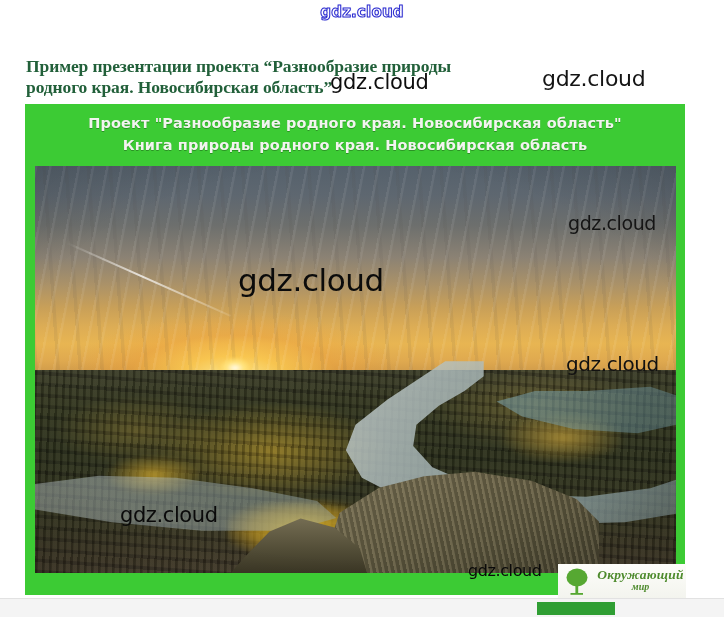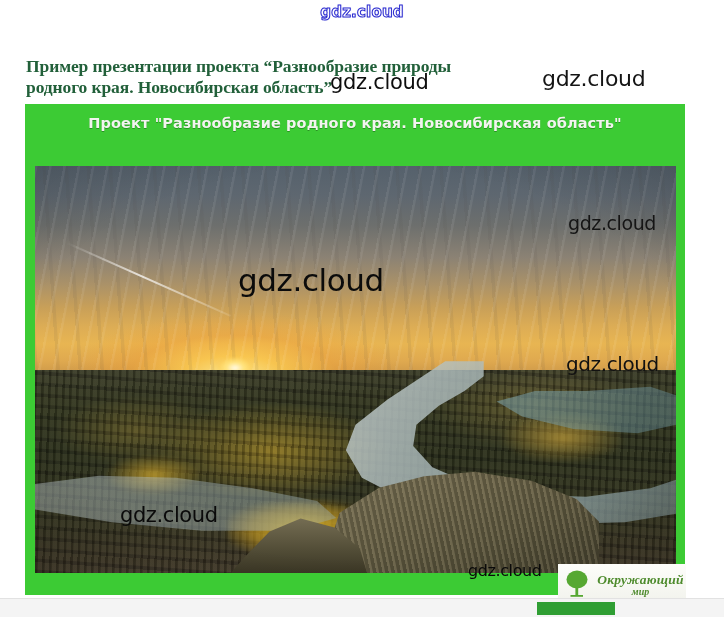--- a/index.html
+++ b/index.html
@@ -271,21 +271,21 @@
 
   
   .brand {
     position: absolute;
     left: 558px;
     top: 564px;
     width: 128px;
     height: 34px;
     background: linear-gradient(to bottom, #fdfdfa 0%, #f3f4ee 100%);
     display: flex;
-    align-items: flex-end;
+    align-items: center;
     padding-left: 4px;
     box-sizing: border-box;
   }
   .brand-tree { flex: 0 0 auto; width: 30px; height: 30px; }
   .brand-text {
     margin-left: 3px;
     font-family: "Liberation Serif", serif;
     font-style: italic;
     font-weight: bold;
     color: #4e8b2d;
@@ -322,20 +322,21 @@
 
 <h1 class="page-title">Пример презентации проекта “Разнообразие природы родного края. Новосибирская область”</h1>
 
 <div class="wm-hdr-a">gdz.cloud</div>
 <div class="wm-hdr-b">gdz.cloud</div>
 
 <div class="slide">
 
   <div class="slide-heading">
     <div>Проект "Разнообразие родного края. Новосибирская область"</div>
+    <div>Книга природы родного края. Новосибирская область</div>
   </div>
 
   <div class="photo">
     <div class="sky">
       <div class="sky-streaks"></div>
       <div class="contrail"></div>
     </div>
     <div class="sun"></div>
     <div class="ridge"></div>
     <div class="forest">

